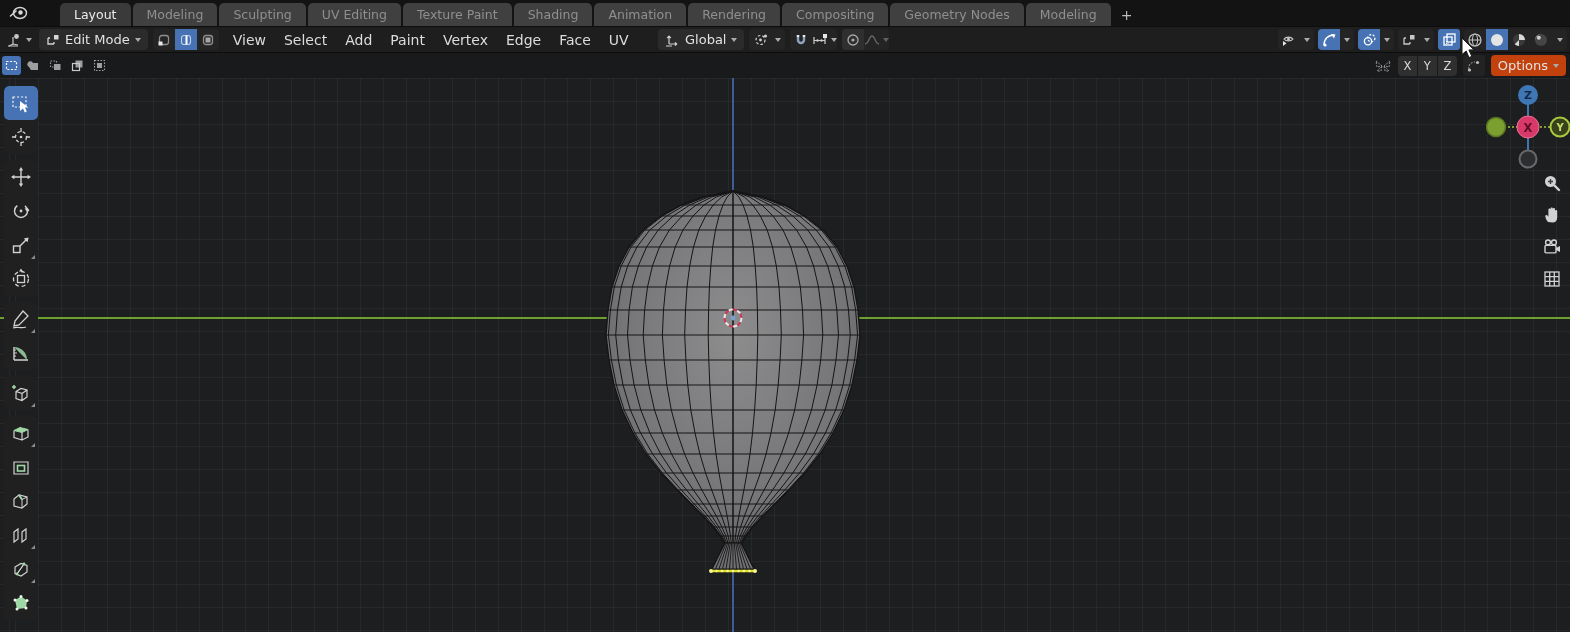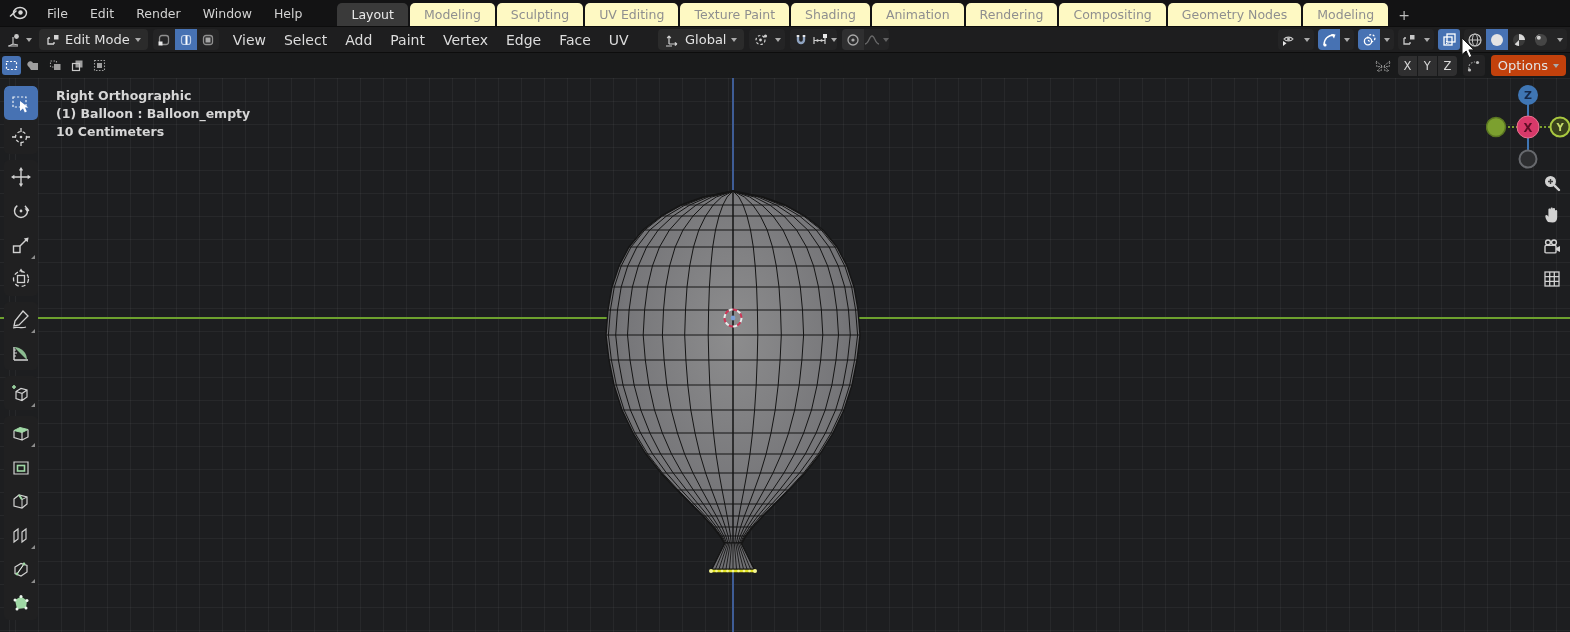--- a/index.html
+++ b/index.html
@@ -6,21 +6,21 @@
   body{
     position:relative;width:1570px;height:632px;overflow:hidden;
     background:#1d1e20;font-family:"DejaVu Sans","Liberation Sans",sans-serif;
     -webkit-font-smoothing:antialiased;
   }
   
   #topbar{position:absolute;top:0;left:0;right:0;height:26px;background:#131314;display:flex;align-items:center;z-index:30;}
   #topbar .logo{width:20px;height:16px;margin:0 7px 0 9px;display:flex;align-items:center;}
   .tmenu{color:#d2d2d2;font-size:12.5px;padding:0 11px;height:100%;display:flex;align-items:center;cursor:default;}
   #tabs{display:flex;align-items:flex-end;height:26px;margin-left:24px;gap:2px;}
-  .tab{background:#fef9c3;color:#8f8f8f;font-size:12.5px;padding:0 14px;height:23px;display:flex;align-items:center;border-radius:5px 5px 0 0;cursor:default;white-space:nowrap;}
+  .tab{background:#404040;color:#8f8f8f;font-size:12.5px;padding:0 14px;height:23px;display:flex;align-items:center;border-radius:5px 5px 0 0;cursor:default;white-space:nowrap;}
   .tab.active{background:#3a3a3a;color:#eaeaea;}
   .tab-add{background:transparent;color:#bdbdbd;font-size:14px;padding:0 8px;height:23px;display:flex;align-items:center;}
   
   #header{position:absolute;top:26px;left:0;right:0;height:27px;background:#1e1e1f;border-top:1px solid #0d0d0d;border-bottom:1px solid #0d0d0d;box-sizing:border-box;z-index:29;}
   .cluster{position:absolute;top:0;height:25px;display:flex;align-items:center;gap:5px;}
   .hbtn{display:inline-flex;align-items:center;gap:5px;background:#2b2b2b;border-radius:4px;height:21px;padding:0 7px;color:#e2e2e2;font-size:13px;cursor:default;white-space:nowrap;}
   .hmenu{color:#dcdcdc;font-size:14px;padding:0 9px;height:25px;display:flex;align-items:center;cursor:default;}
   .iconbtn{min-width:22px;height:21px;display:inline-flex;align-items:center;justify-content:center;border-radius:3px;cursor:default;}
   .caret{width:0;height:0;border-left:3.5px solid transparent;border-right:3.5px solid transparent;border-top:4px solid #ababab;display:inline-block;}
   .seg{display:inline-flex;align-items:center;background:#242425;border-radius:4px;height:21px;overflow:hidden;}
@@ -62,27 +62,20 @@
 <body>
 
 <div id="topbar">
   <span class="logo">
     <svg width="20" height="14" viewBox="0 0 20 14">
         <ellipse cx="11" cy="7" rx="6.5" ry="5.5" fill="none" stroke="#d8d8d8" stroke-width="1.4"></ellipse>
         <circle cx="11.5" cy="6.5" r="2.2" fill="#d8d8d8"></circle>
         <path d="M1.5,10 L7,5" stroke="#d8d8d8" stroke-width="1.6" stroke-linecap="round"></path>
       </svg>
   </span>
-  <div id="topbar-menus" style="display:flex;height:100%;">
-      <span class="tmenu">File</span>
-      <span class="tmenu">Edit</span>
-      <span class="tmenu">Render</span>
-      <span class="tmenu">Window</span>
-      <span class="tmenu">Help</span>
-    </div>
   <div id="tabs">
       <span class="tab active">Layout</span>
       <span class="tab">Modeling</span>
       <span class="tab">Sculpting</span>
       <span class="tab">UV Editing</span>
       <span class="tab">Texture Paint</span>
       <span class="tab">Shading</span>
       <span class="tab">Animation</span>
       <span class="tab">Rendering</span>
       <span class="tab">Compositing</span>
@@ -423,25 +416,20 @@
       <circle cx="733.0" cy="571" r="1.3" fill="#f5f693"></circle>
       <circle cx="738.5" cy="571" r="1.3" fill="#f5f693"></circle>
       <circle cx="744.0" cy="571" r="1.3" fill="#f5f693"></circle>
       <circle cx="749.5" cy="571" r="1.3" fill="#f5f693"></circle>
       <circle cx="755.0" cy="571" r="2" fill="#f5f693"></circle>
       <circle cx="733" cy="318" r="8.5" fill="none" stroke="#e9e9e9" stroke-width="2" stroke-dasharray="4.4 4.4"></circle>
       <circle cx="733" cy="318" r="8.5" fill="none" stroke="#cf3657" stroke-width="2" stroke-dasharray="4.4 4.4" stroke-dashoffset="4.4"></circle>
       <circle cx="733" cy="318" r="2.4" fill="#7b9fd4"></circle>
     </svg>
 
-  <div id="overlay-text">
-    <div>Right Orthographic</div>
-    <div>(1) Balloon : Balloon_empty</div>
-    <div>10 Centimeters</div>
-  </div>
 
   <div id="toolshelf">
       <div class="tgroup">
         <div class="tool active">
           <svg width="22" height="22" viewBox="0 0 22 22">
             <rect x="3" y="5" width="13" height="10" fill="none" stroke="#ecf0f6" stroke-width="1.2" stroke-dasharray="2.2 1.8"></rect>
             <polygon points="10,9 10,19 13,16.4 14.8,20.4 16.8,19.4 15,15.6 18.4,15.4" fill="#fff"></polygon>
           </svg>
         </div>
         <div class="tool">

